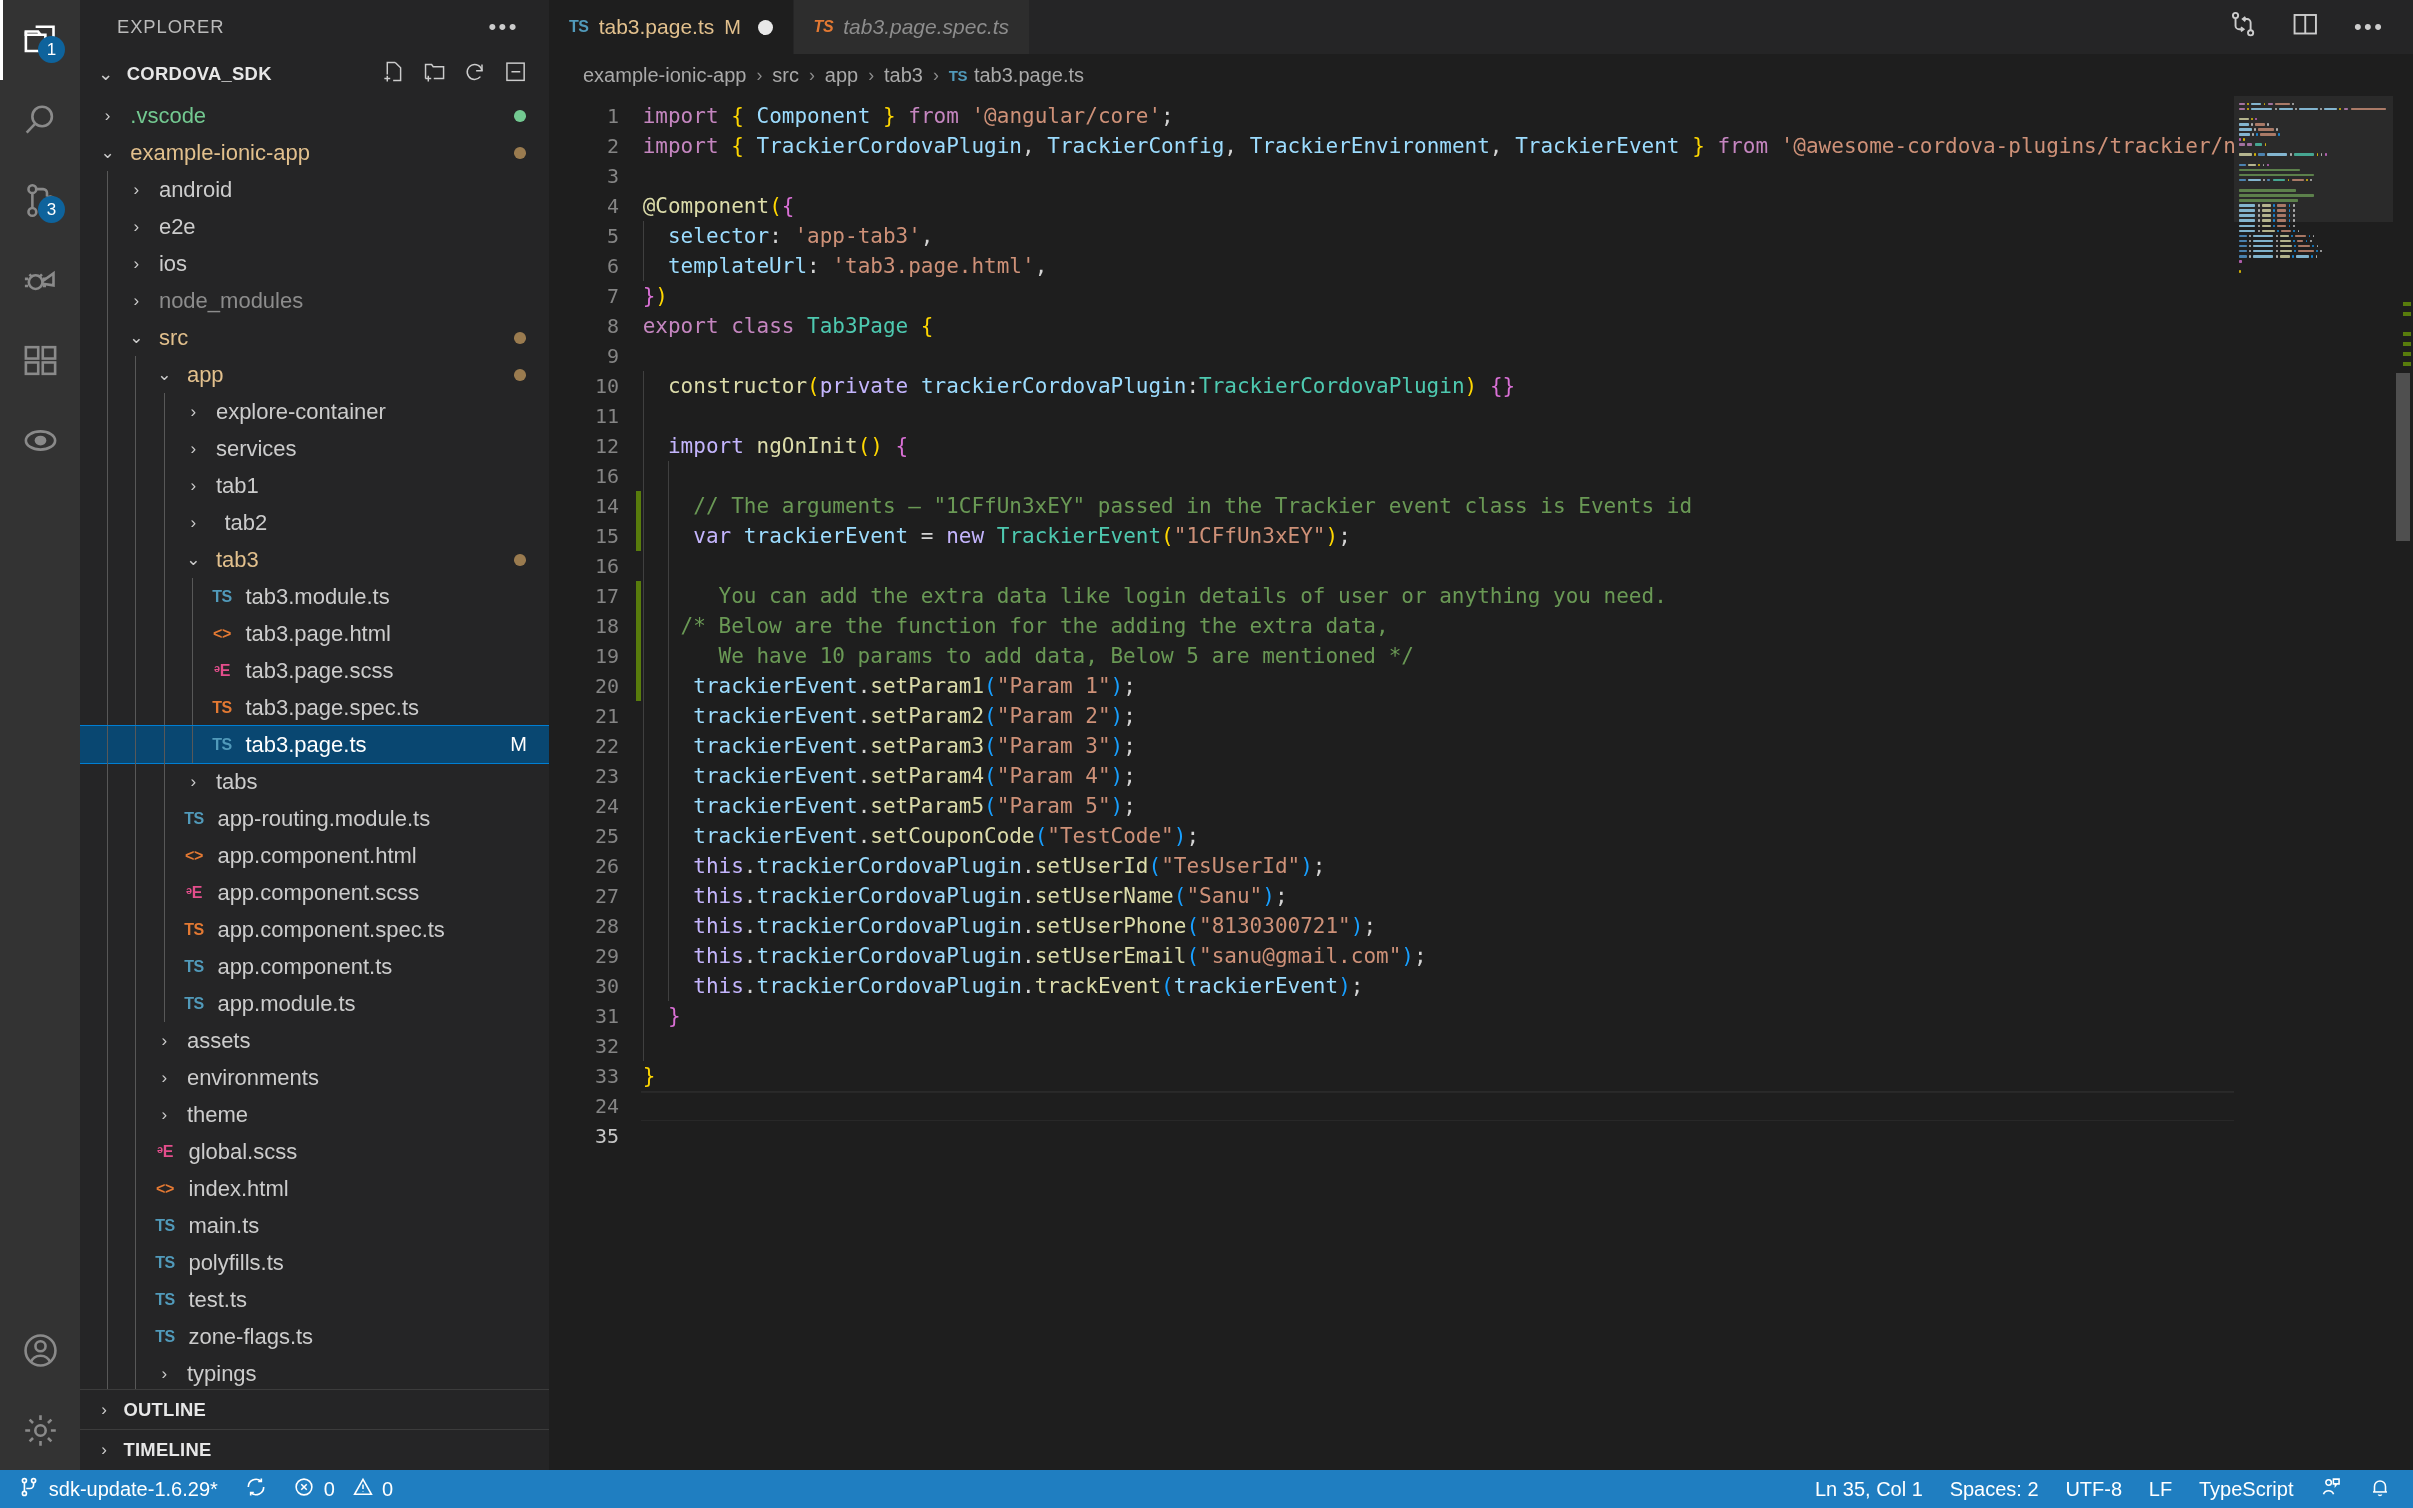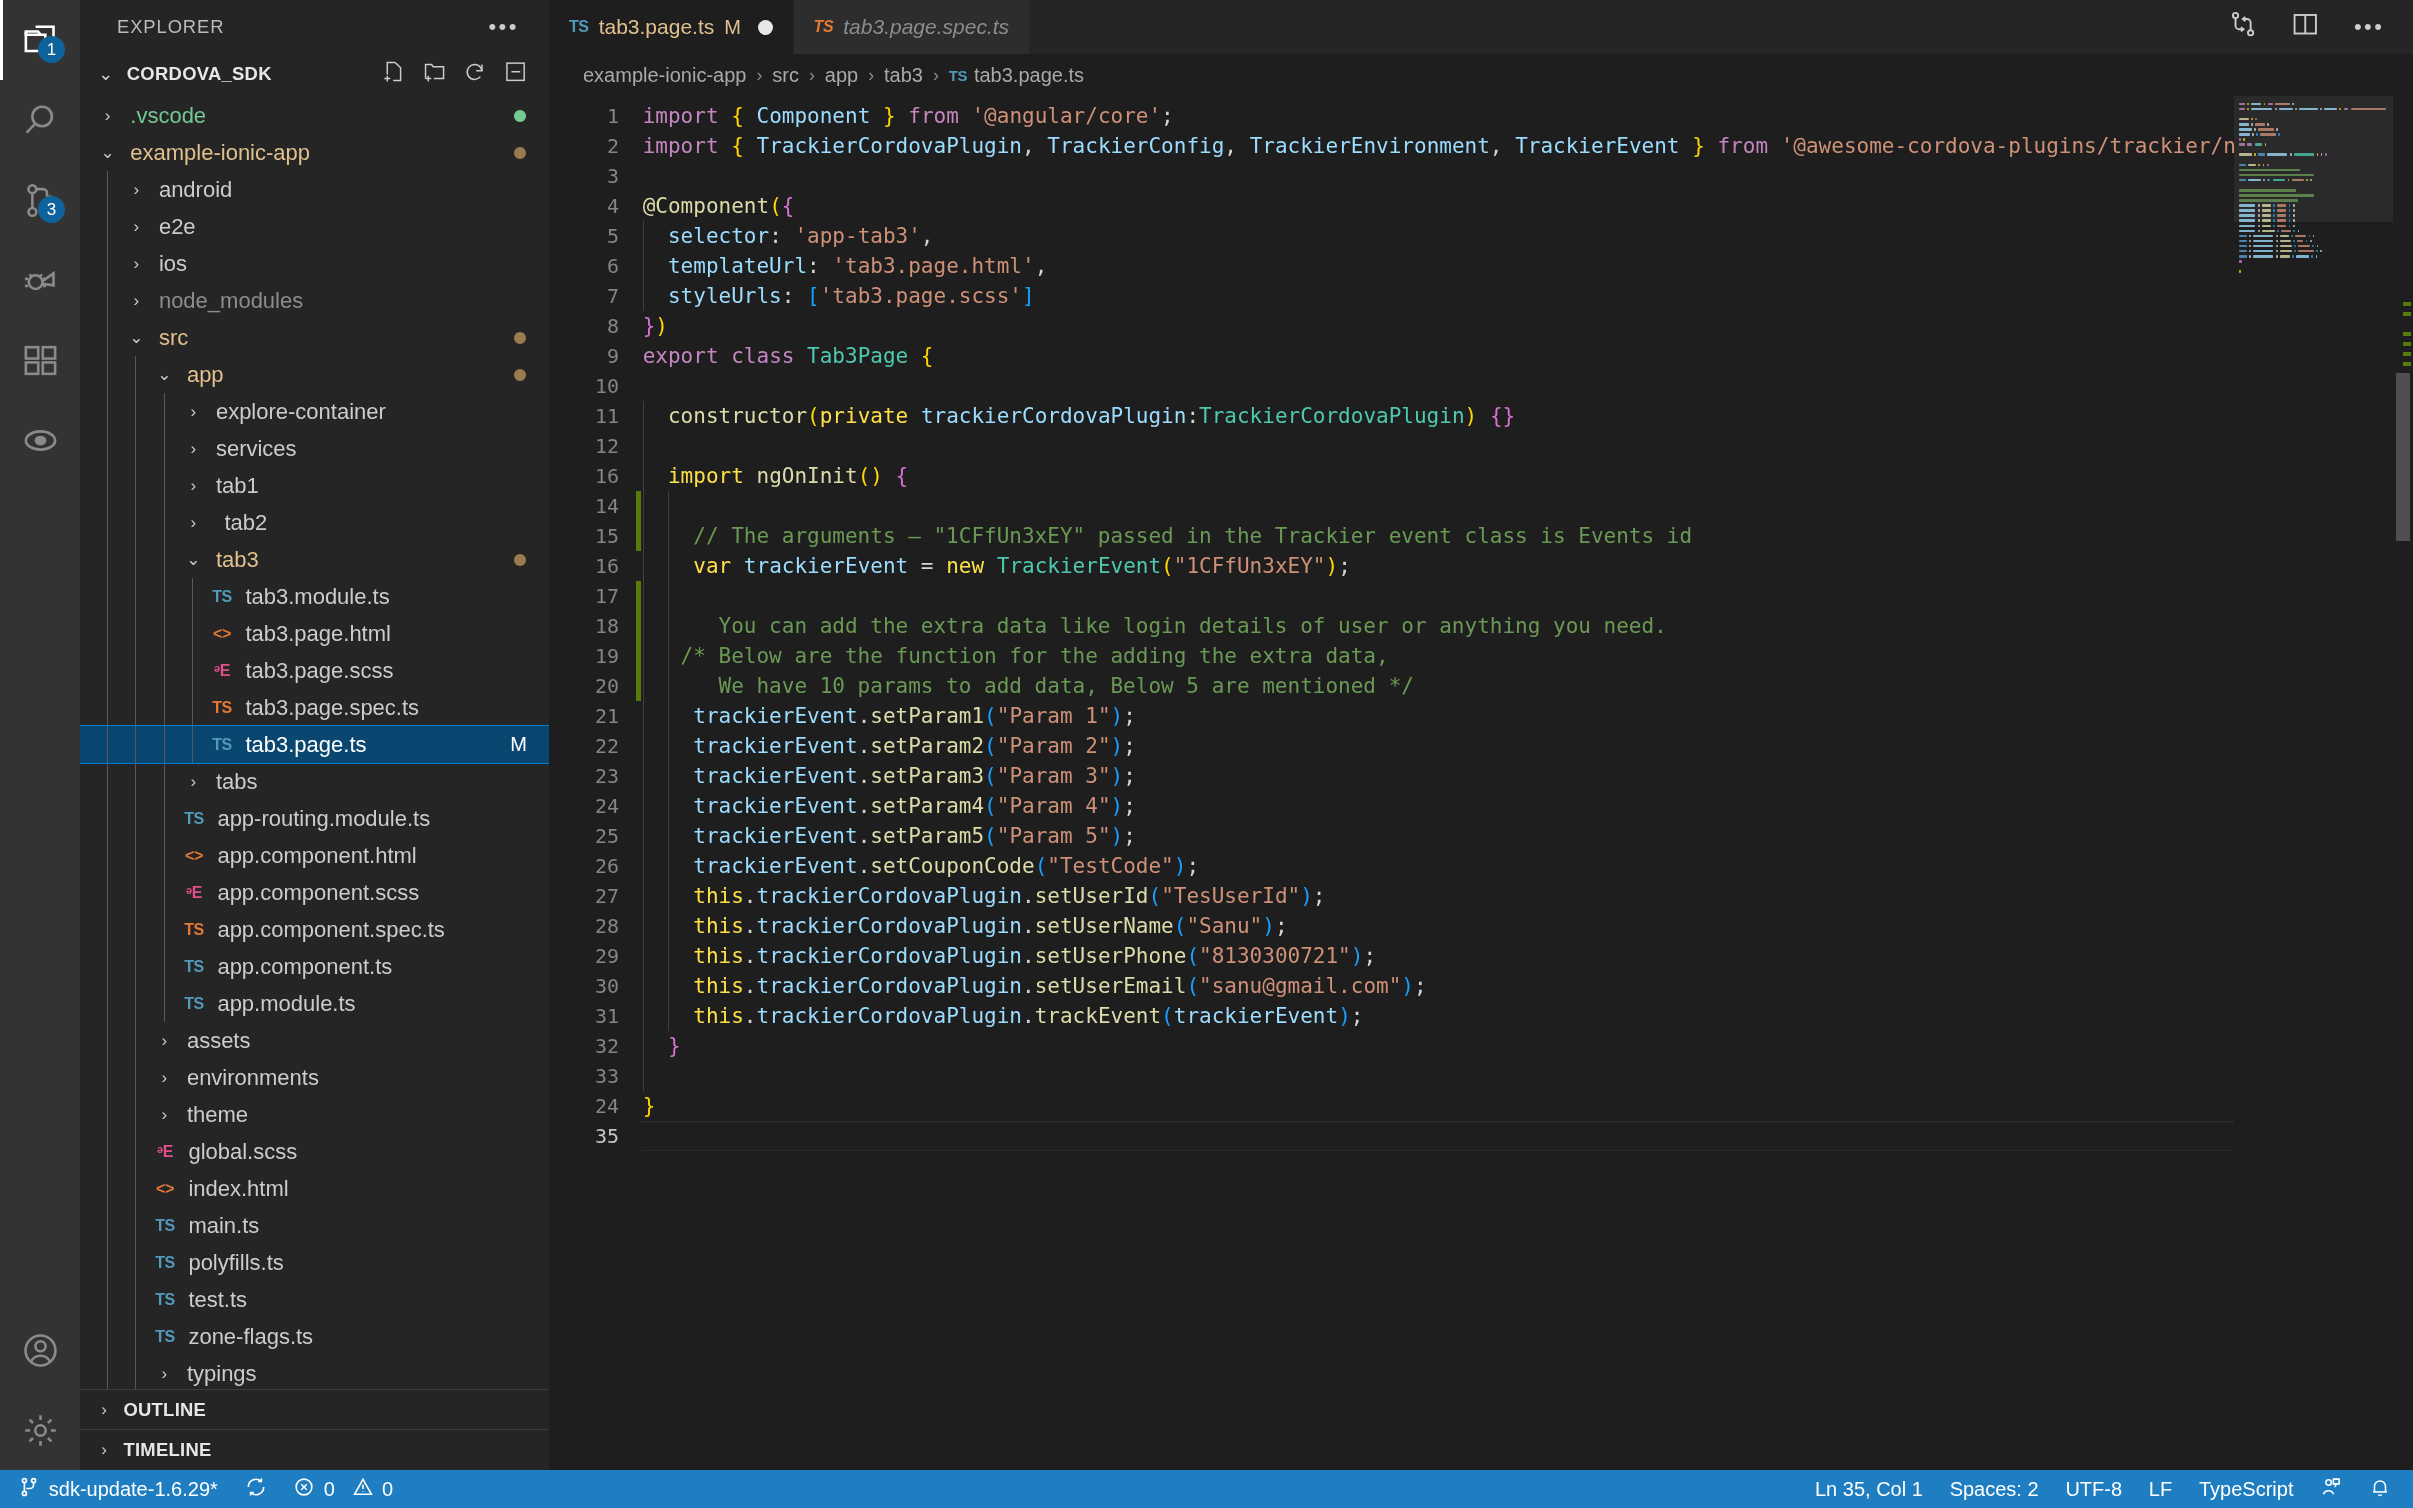--- a/index.html
+++ b/index.html
@@ -131,21 +131,21 @@
   }
   .cline.current { }
   .cline.current::after{
     content:""; position:absolute; left:0; right:0; top:0; bottom:0;
     border-top:1.7px solid #282828; border-bottom:1.7px solid #282828; pointer-events:none;
   }
   .iguide { position:absolute; width:0.8px; background:#404040; top:0; bottom:0; }
 
   
   .t-kw    { color:#c586c0; }
-  .t-kw2   { color:#fde047;text-align:center; }
+  .t-kw2   { color:#c4b5fd;text-align:center; }
   .t-str   { color:#ce9178; }
   .t-fn    { color:#dcdcaa; }
   .t-var   { color:#9cdcfe; }
   .t-type  { color:#4ec9b0; }
   .t-cmt   { color:#6a9955; }
   .t-plain { color:#d4d4d4; }
   .t-br1   { color:#ffd700; }
   .t-br2   { color:#da70d6; }
   .t-br3   { color:#179fff; }
   .t-dec   { color:#dcdcaa; }
@@ -677,21 +677,20 @@
             <div class="gline">24</div>
             <div class="gline cur">35</div>
           </div>
         <div class="codecol" id="codecol">
             <div class="cline"><span class="t-kw">import </span><span class="t-br1">{</span><span class="t-var"> Component </span><span class="t-br1">}</span><span class="t-kw"> from </span><span class="t-str">'@angular/core'</span><span class="t-plain">;</span></div>
             <div class="cline"><span class="t-kw">import </span><span class="t-br1">{</span><span class="t-var"> TrackierCordovaPlugin</span><span class="t-plain">, </span><span class="t-var">TrackierConfig</span><span class="t-plain">, </span><span class="t-var">TrackierEnvironment</span><span class="t-plain">, </span><span class="t-var">TrackierEvent </span><span class="t-br1">}</span><span class="t-kw"> from </span><span class="t-str">'@awesome-cordova-plugins/trackier/n</span></div>
             <div class="cline">&nbsp;</div>
             <div class="cline"><span class="t-dec">@Component</span><span class="t-br1">(</span><span class="t-br2">{</span></div>
             <div class="cline"><div class="iguide" style="left: 1.7px;"></div><span class="t-var">  selector</span><span class="t-plain">: </span><span class="t-str">'app-tab3'</span><span class="t-plain">,</span></div>
             <div class="cline"><div class="iguide" style="left: 1.7px;"></div><span class="t-var">  templateUrl</span><span class="t-plain">: </span><span class="t-str">'tab3.page.html'</span><span class="t-plain">,</span></div>
-            <div class="cline"><div class="iguide" style="left: 1.7px;"></div><span class="t-var">  styleUrls</span><span class="t-plain">: </span><span class="t-br3">[</span><span class="t-str">'tab3.page.scss'</span><span class="t-br3">]</span></div>
             <div class="cline"><span class="t-br2">}</span><span class="t-br1">)</span></div>
             <div class="cline"><span class="t-kw">export </span><span class="t-kw">class </span><span class="t-type">Tab3Page </span><span class="t-br1">{</span></div>
             <div class="cline">&nbsp;</div>
             <div class="cline"><div class="iguide" style="left: 1.7px;"></div><span class="t-fn">  constructor</span><span class="t-br1">(</span><span class="t-kw2">private </span><span class="t-var">trackierCordovaPlugin</span><span class="t-plain">:</span><span class="t-type">TrackierCordovaPlugin</span><span class="t-br1">)</span><span class="t-plain"> </span><span class="t-br2">{}</span></div>
             <div class="cline"><div class="iguide" style="left: 1.7px;"></div>&nbsp;</div>
             <div class="cline"><div class="iguide" style="left: 1.7px;"></div><span class="t-kw2">  import </span><span class="t-fn">ngOnInit</span><span class="t-br1">()</span><span class="t-plain"> </span><span class="t-br2">{</span></div>
             <div class="cline"><div class="iguide" style="left: 1.7px;"></div><div class="iguide" style="left: 27px;"></div></div>
             <div class="cline"><div class="iguide" style="left: 1.7px;"></div><div class="iguide" style="left: 27px;"></div><span class="t-cmt">    // The arguments – "1CFfUn3xEY" passed in the Trackier event class is Events id</span></div>
             <div class="cline"><div class="iguide" style="left: 1.7px;"></div><div class="iguide" style="left: 27px;"></div><span class="t-kw2">    var </span><span class="t-var">trackierEvent </span><span class="t-plain">= </span><span class="t-kw2">new </span><span class="t-type">TrackierEvent</span><span class="t-br1">(</span><span class="t-str">"1CFfUn3xEY"</span><span class="t-br1">)</span><span class="t-plain">;</span></div>
             <div class="cline"><div class="iguide" style="left: 1.7px;"></div><div class="iguide" style="left: 27px;"></div>&nbsp;</div>

